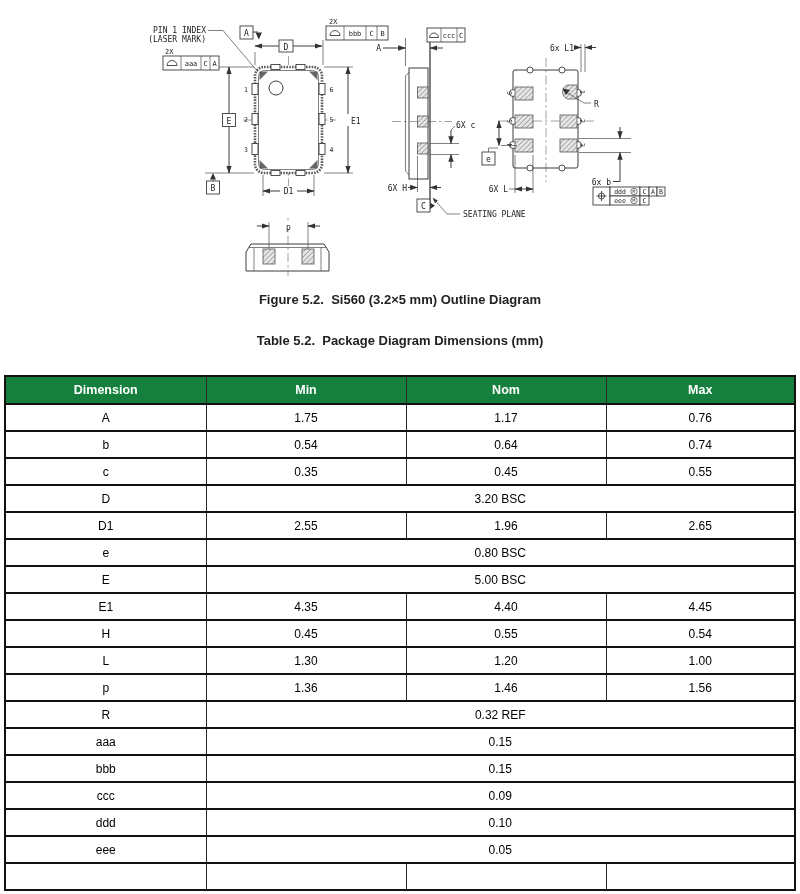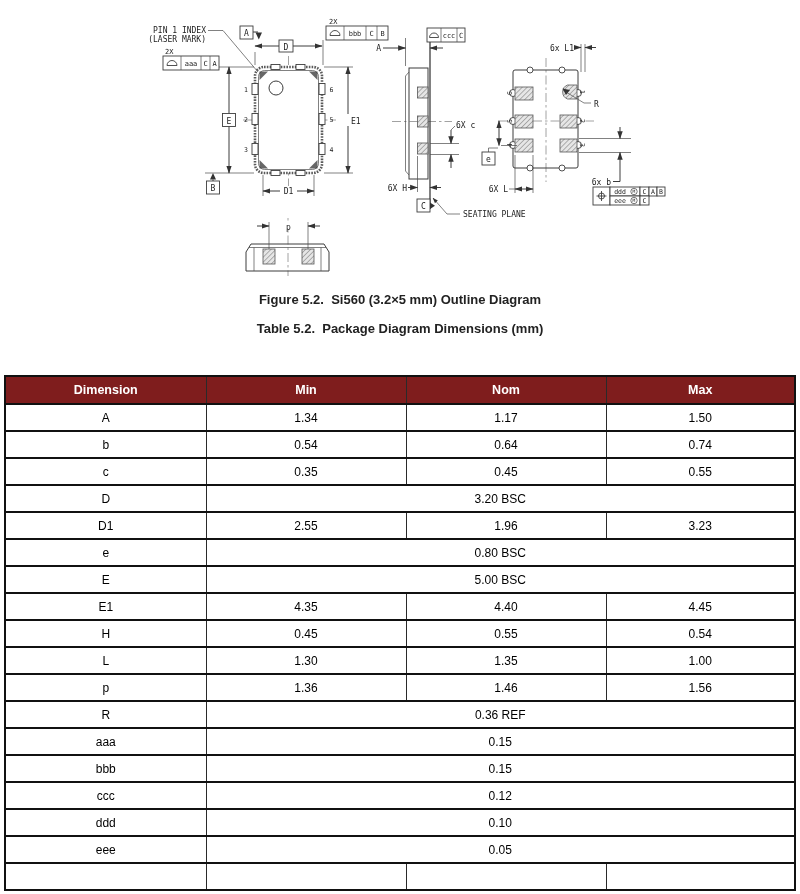--- a/index.html
+++ b/index.html
@@ -1,25 +1,25 @@
 <!DOCTYPE html>
 <html><head>
 <meta charset="utf-8">
 <style>
   html,body{margin:0;padding:0}
   body{width:800px;height:894px;overflow:hidden;background:#ffffff;position:relative;
        font-family:"Liberation Sans",sans-serif;color:#000}
   .caption{position:absolute;left:0;width:800px;text-align:center;font-weight:bold;
            font-size:13px;color:#222;white-space:pre}
   #fig-caption{top:292px}
-  #tab-caption{top:321px}
+  #tab-caption{top:333px}
   #drawing{position:absolute;top:0;left:0}
   table.dims{position:absolute;top:375px;left:4px;width:792px;border-collapse:collapse;
              table-layout:fixed;border:2px solid #111;font-size:12px}
-  table.dims th{background:#7f1d1d;color:#fff;font-weight:bold;height:26px;font-size:12.5px}
+  table.dims th{background:#15803d;color:#fff;font-weight:bold;height:26px;font-size:12.5px}
   table.dims td{height:25px;background:#fff}
   table.dims th,table.dims td{border-left:1px solid #2a2a2a;border-right:1px solid #2a2a2a;
              border-top:2px solid #111;border-bottom:2px solid #111;
              text-align:center;vertical-align:middle;padding:0}
   
   .ln{stroke:#3d3d3d;stroke-width:1;fill:none}
   .th2{stroke-width:1.3}
   .thin{stroke:#4a4a4a;stroke-width:0.7;fill:none}
   .cl{stroke:#8a8a8a;stroke-width:0.8;fill:none;stroke-dasharray:9 3 2.5 3}
   .box{fill:#fff;stroke:#3d3d3d;stroke-width:0.9}
@@ -300,23 +300,23 @@
     <tr>
       <th>Dimension</th>
       <th>Min</th>
       <th>Nom</th>
       <th>Max</th>
     </tr>
   </thead>
   <tbody>
     <tr>
       <td>A</td>
-      <td>1.34</td>
+      <td>1.75</td>
       <td>1.17</td>
-      <td>1.50</td>
+      <td>0.76</td>
     </tr>
     <tr>
       <td>b</td>
       <td>0.54</td>
       <td>0.64</td>
       <td>0.74</td>
     </tr>
     <tr>
       <td>c</td>
       <td>0.35</td>
@@ -324,21 +324,21 @@
       <td>0.55</td>
     </tr>
     <tr>
       <td>D</td>
       <td colspan="3">3.20 BSC</td>
     </tr>
     <tr>
       <td>D1</td>
       <td>2.55</td>
       <td>1.96</td>
-      <td>3.23</td>
+      <td>2.65</td>
     </tr>
     <tr>
       <td>e</td>
       <td colspan="3">0.80 BSC</td>
     </tr>
     <tr>
       <td>E</td>
       <td colspan="3">5.00 BSC</td>
     </tr>
     <tr>
@@ -349,44 +349,44 @@
     </tr>
     <tr>
       <td>H</td>
       <td>0.45</td>
       <td>0.55</td>
       <td>0.54</td>
     </tr>
     <tr>
       <td>L</td>
       <td>1.30</td>
-      <td>1.35</td>
+      <td>1.20</td>
       <td>1.00</td>
     </tr>
     <tr>
       <td>p</td>
       <td>1.36</td>
       <td>1.46</td>
       <td>1.56</td>
     </tr>
     <tr>
       <td>R</td>
-      <td colspan="3">0.36 REF</td>
+      <td colspan="3">0.32 REF</td>
     </tr>
     <tr>
       <td>aaa</td>
       <td colspan="3">0.15</td>
     </tr>
     <tr>
       <td>bbb</td>
       <td colspan="3">0.15</td>
     </tr>
     <tr>
       <td>ccc</td>
-      <td colspan="3">0.12</td>
+      <td colspan="3">0.09</td>
     </tr>
     <tr>
       <td>ddd</td>
       <td colspan="3">0.10</td>
     </tr>
     <tr>
       <td>eee</td>
       <td colspan="3">0.05</td>
     </tr>
     <tr>

